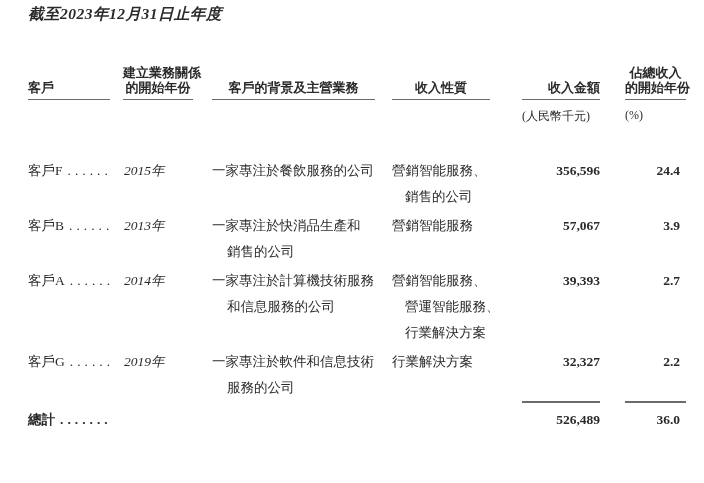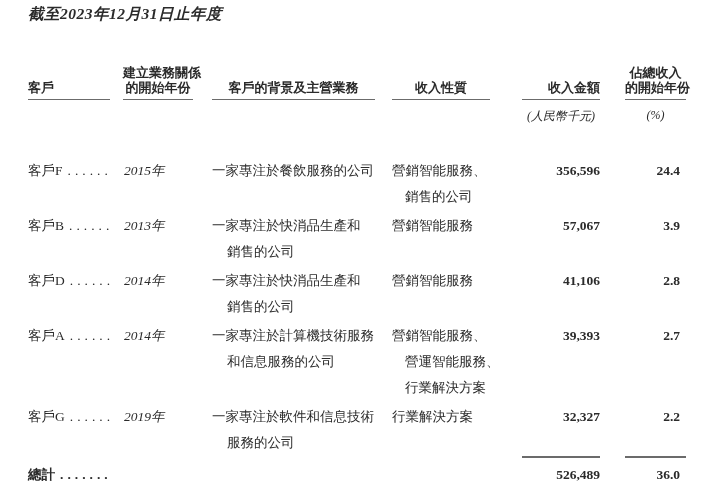--- a/index.html
+++ b/index.html
@@ -23,21 +23,21 @@
     font-weight:bold;font-size:13px;line-height:15px;
     border-bottom:1.5px solid #6b6b6b;padding-bottom:4px;white-space:nowrap;
   }
   .hd-c1{width:82px;}
   .hd-c2{width:70px;text-align:center;}
   .hd-c3{width:163px;text-align:center;}
   .hd-c4{width:98px;text-align:center;}
   .hd-c5{width:78px;text-align:right;}
   .hd-c6{width:61px;text-align:center;}
   .subrow th{height:32px;vertical-align:top;}
-  .unit{font-style:italic;font-size:12px;padding-top:8px;text-align:center;font-weight:normal;}
+  .unit{font-size:12px;padding-top:8px;text-align:left;font-weight:normal;}
   .unit-c5{width:78px;}
   .unit-c6{width:61px;}
   
   tbody td{font-size:13.5px;line-height:26px;padding-top:3px;}
   tbody tr:first-child td{padding-top:26px;}
   td.c2{padding-left:1px;font-style:italic;}
   .c3 .cont{padding-left:15px;}
   .c4 .cont{padding-left:13px;}
   td.num{text-align:right;font-weight:bold;}
   td.c6.num{padding-right:6px;}
@@ -132,35 +132,20 @@
             <div class="cont">銷售的公司</div>
           </td>
     <td class="c4">
             <div>營銷智能服務</div>
           </td>
     <td class="c5 num">57,067</td>
     <td class="c6 num">3.9</td>
   </tr>
         <tr class="drow">
     <td class="c1">
-      <span>客戶D</span><span class="leader">......</span>
-    </td>
-    <td class="c2">2014年</td>
-    <td class="c3">
-            <div>一家專注於快消品生產和</div>
-            <div class="cont">銷售的公司</div>
-          </td>
-    <td class="c4">
-            <div>營銷智能服務</div>
-          </td>
-    <td class="c5 num">41,106</td>
-    <td class="c6 num">2.8</td>
-  </tr>
-        <tr class="drow">
-    <td class="c1">
       <span>客戶A</span><span class="leader">......</span>
     </td>
     <td class="c2">2014年</td>
     <td class="c3">
             <div>一家專注於計算機技術服務</div>
             <div class="cont">和信息服務的公司</div>
           </td>
     <td class="c4">
             <div>營銷智能服務、</div>
             <div class="cont">營運智能服務、</div>

